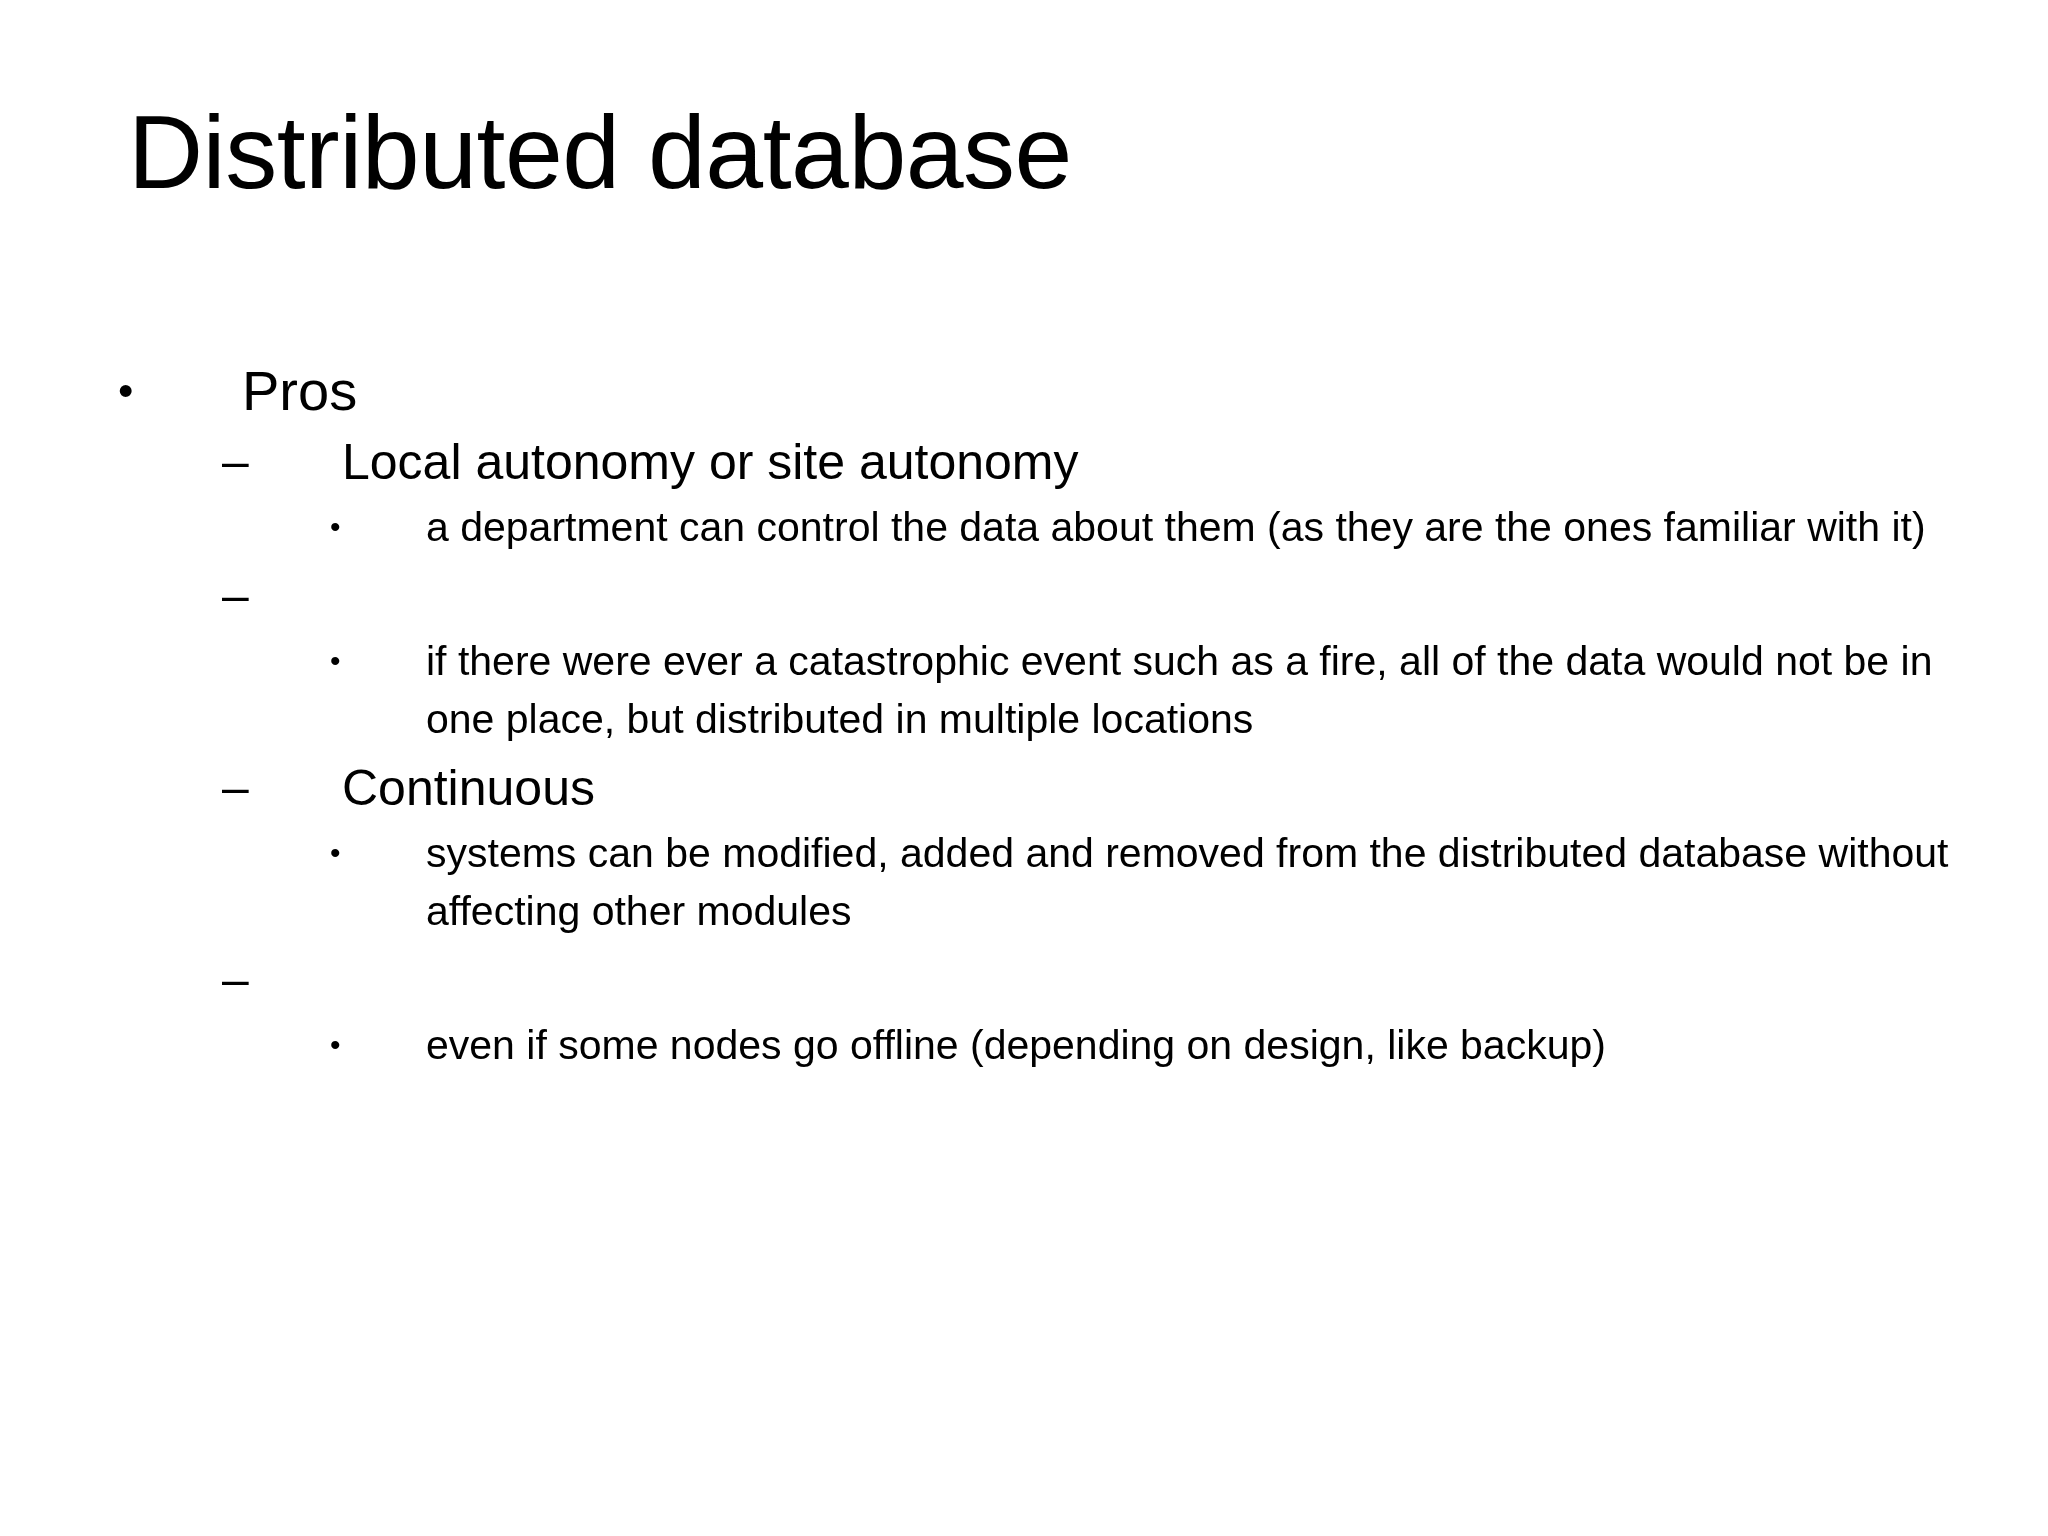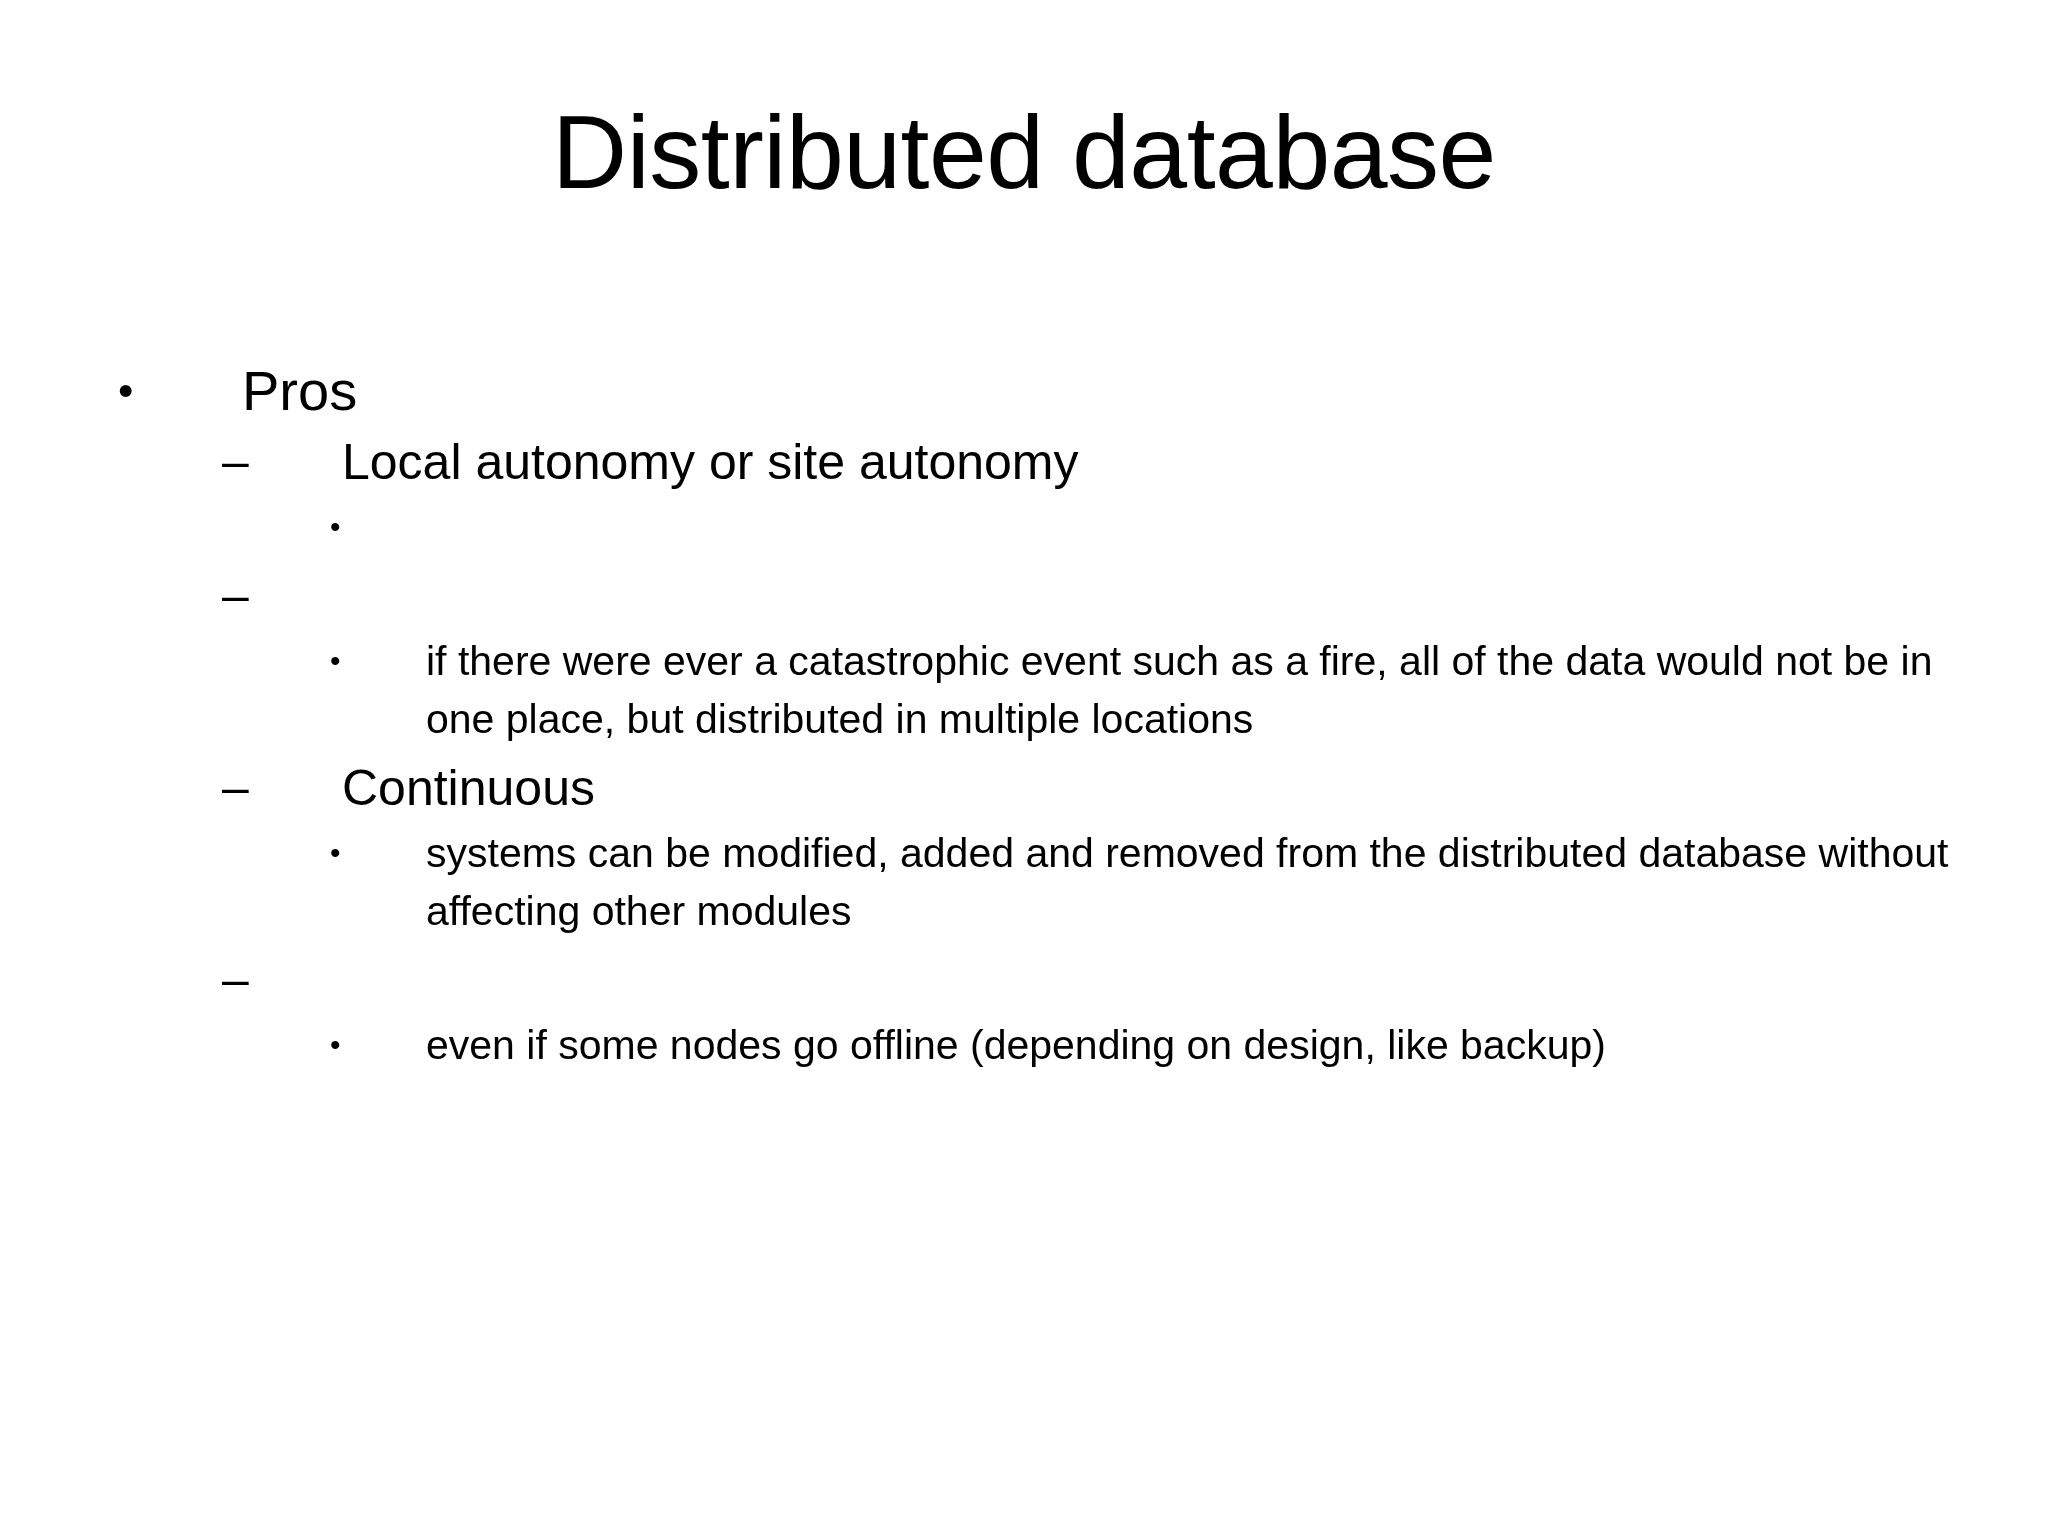--- a/index.html
+++ b/index.html
@@ -16,24 +16,24 @@
     position: relative;
     width: 2048px;
     height: 1536px;
     background: #ffffff;
     overflow: hidden;
   }
 
   
   .slide-title {
     position: absolute;
-    left: 120px;
+    left: 128px;
     top: 96px;
     width: 1808px;
-    text-align: center;
+    text-align: left;
     font-size: 104px;
     line-height: 1.08;
     font-weight: 400;
     letter-spacing: -0.5px;
     color: #000000;
     white-space: nowrap;
   }
 
   
   .body-area {
@@ -124,20 +124,21 @@
       <span class="btext">Pros</span>
     </div>
 
     <div class="bullet-row lvl2">
       <span class="marker">–</span>
       <span class="btext">Local autonomy or site autonomy</span>
     </div>
 
     <div class="bullet-row lvl3">
       <span class="marker">•</span>
+      <span class="btext">a department can control the data about them (as they are the ones familiar with it)</span>
     </div>
 
     <div class="bullet-row lvl2">
       <span class="marker">–</span>
     </div>
 
     <div class="bullet-row lvl3">
       <span class="marker">•</span>
       <span class="btext">if there were ever a catastrophic event such as a fire, all of the data would not be in one place, but distributed in multiple locations</span>
     </div>

